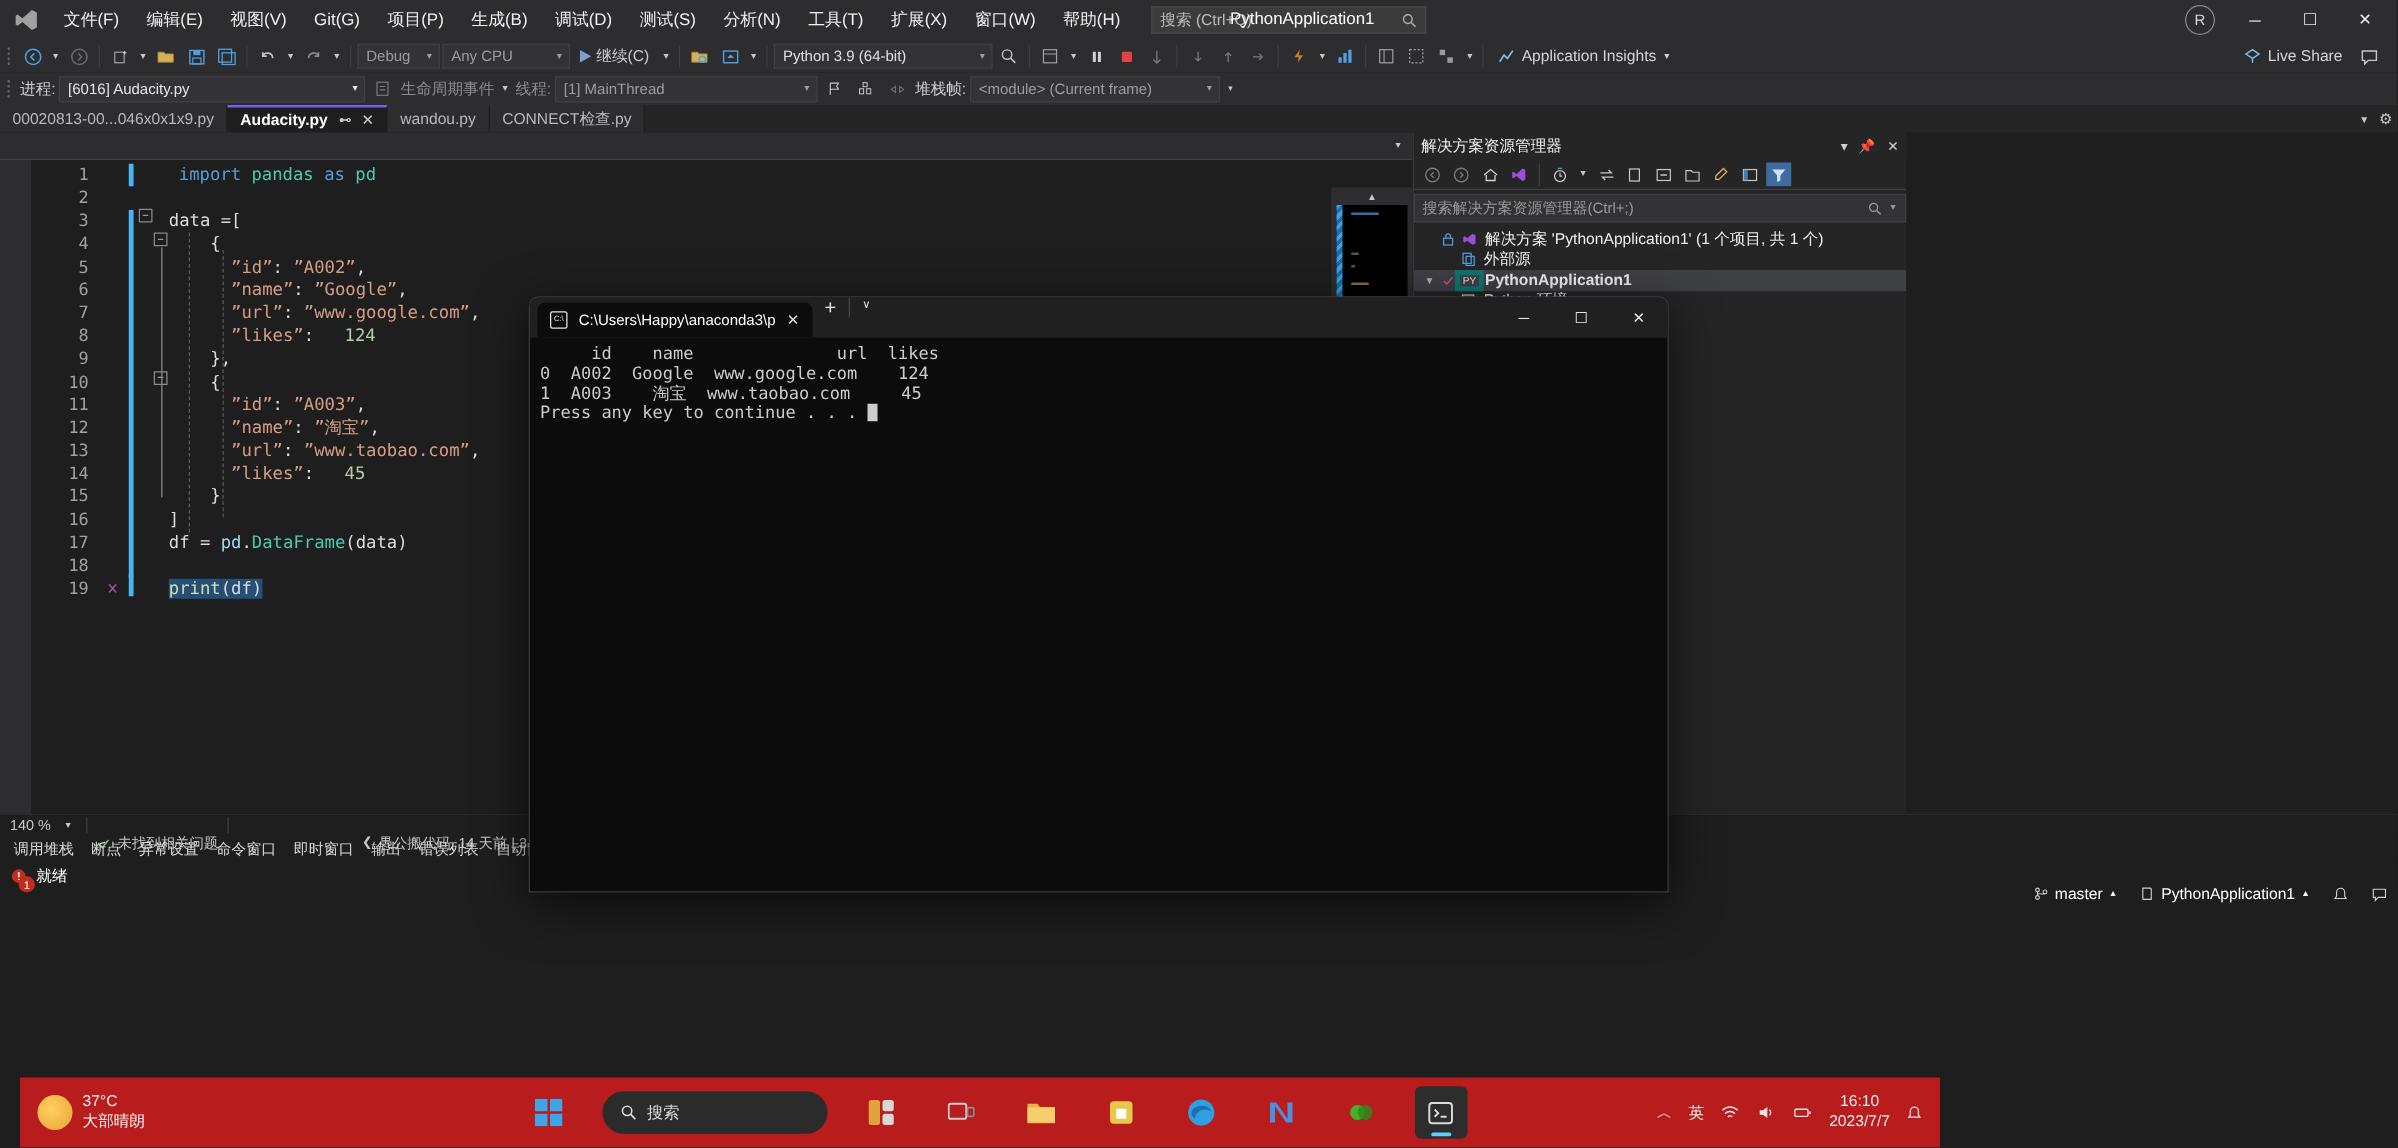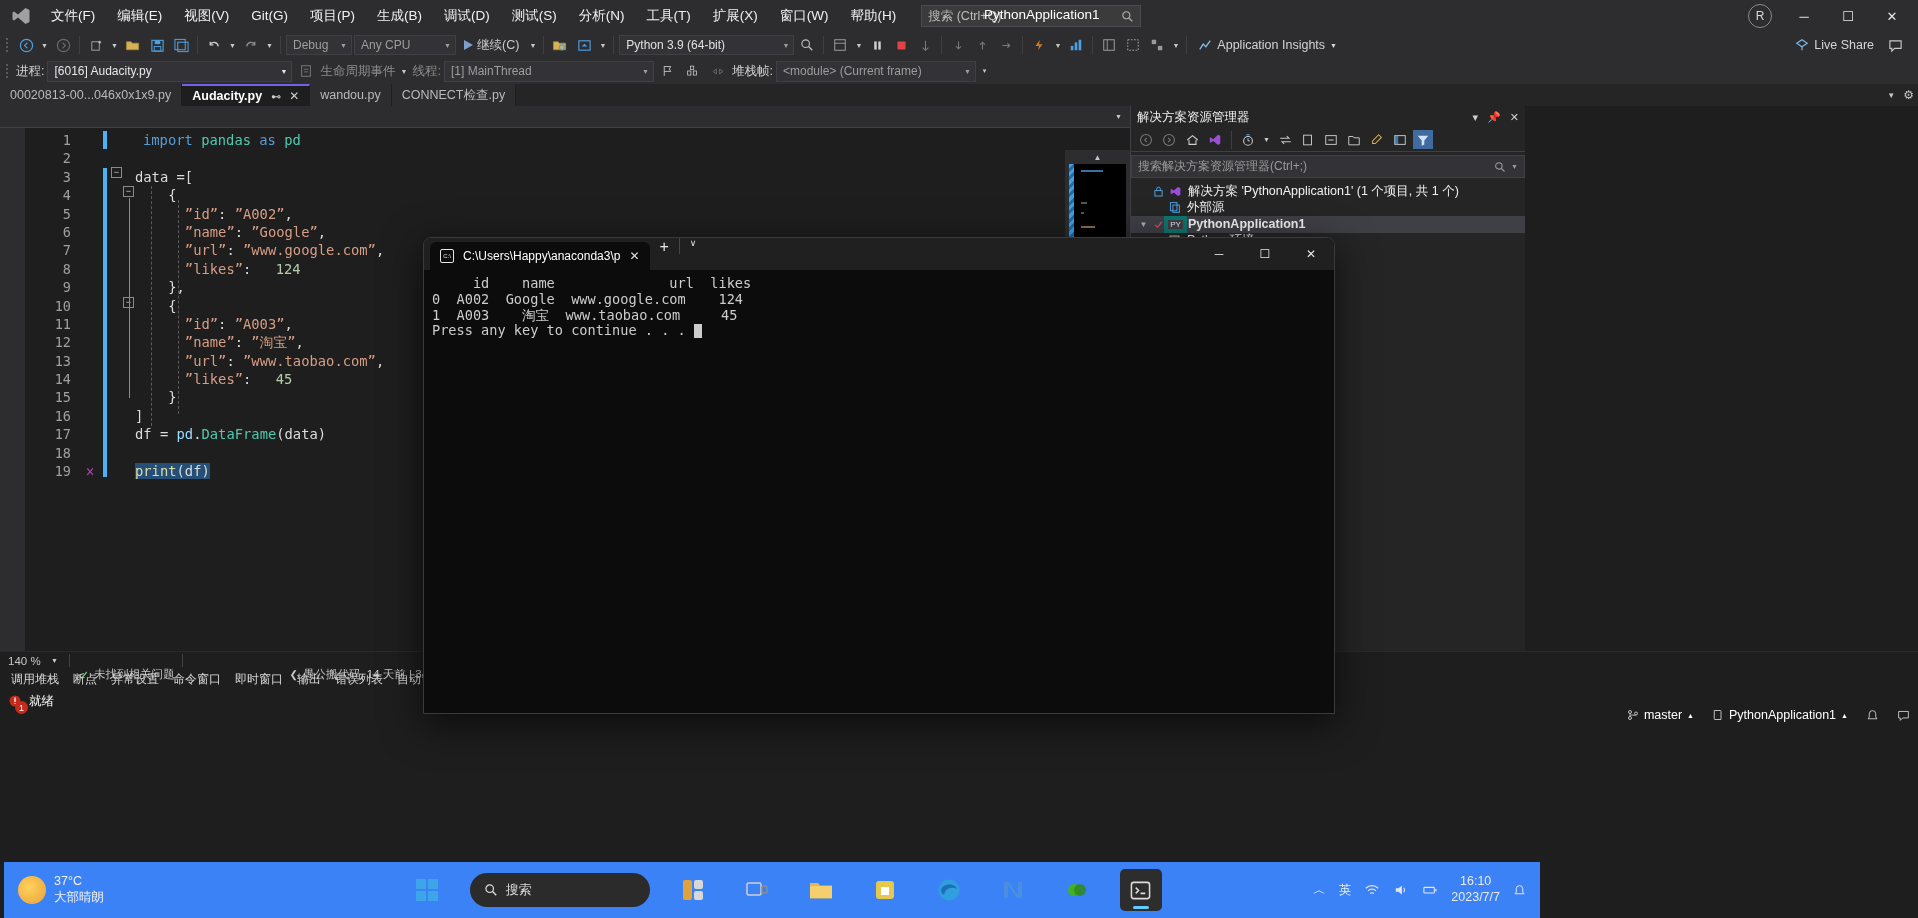--- a/index.html
+++ b/index.html
@@ -147,21 +147,21 @@
   
   .vsstatus { height:24px; background:#68217a; display:flex; align-items:center; padding:0 8px;
     font-size:12.5px; color:#ffffff; }
   .vsstatus.ready { background:#1e1e1e; }
   .status-left { display:flex; align-items:center; gap:7px; }
   .status-right { margin-left:auto; display:flex; align-items:center; gap:18px; }
   .err-badge { background:#c42b1c; color:#fff; border-radius:50%; width:13px; height:13px; font-size:9px;
     display:flex; align-items:center; justify-content:center; position:absolute; }
 
   
-  .taskbar { position:absolute; left:4px; bottom:0; width:1536px; height:56px; background:#3b82f6;
+  .taskbar { position:absolute; left:16px; bottom:0; width:1536px; height:56px; background:#b91c1c;
     display:flex; align-items:center; }
   .weather { display:flex; align-items:center; gap:8px; padding-left:14px; width:250px; }
   .wicon { width:28px; height:28px; border-radius:50%;
       background:radial-gradient(circle at 40% 40%, #ffd15c, #e8a13a); }
   .wtext { line-height:1.25; font-size:12.5px; color:#f0f0f0; }
   .tb-center { flex:1; display:flex; align-items:center; justify-content:center; gap:22px; }
   .ticon2 { width:42px; height:42px; display:flex; align-items:center; justify-content:center; border-radius:5px; }
   .tsearch { width:180px; height:34px; background:#2b2b2b; border-radius:18px; display:flex; align-items:center;
     gap:8px; padding:0 14px; font-size:13px; color:#dcdcdc; }
   .tray { display:flex; align-items:center; gap:13px; padding-right:14px; font-size:12.5px; color:#eaeaea; }

